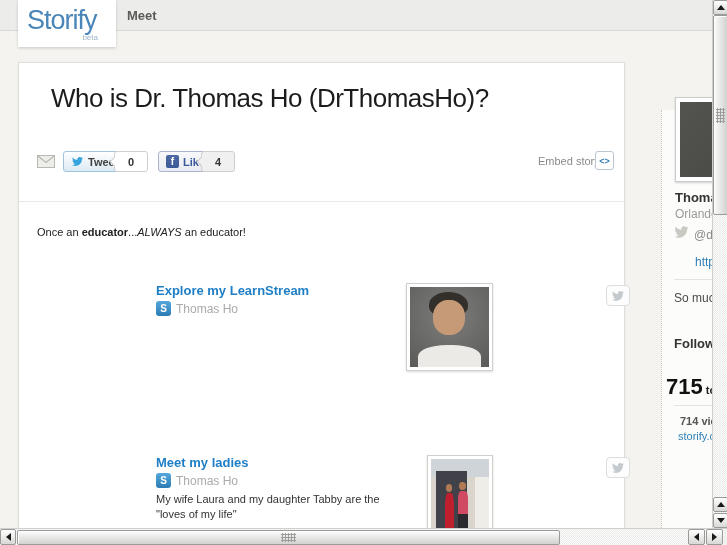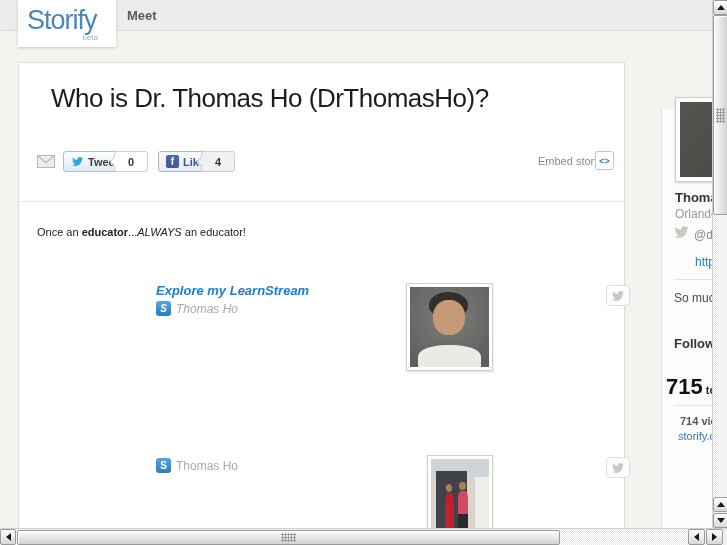--- a/index.html
+++ b/index.html
@@ -55,21 +55,21 @@
     font-size:9px; font-weight:bold; color:#2f7fb6; display:flex; align-items:center; justify-content:center; cursor:pointer; }
 
   .card-divider { position:absolute; left:0; top:138px; width:100%; border-top:1px solid #e9e9e7; }
 
   .para { position:absolute; left:18px; font-size:11px; color:#222; }
   .para-1 { top:163px; }
   .para-2 { top:339px; }
 
   
   .element { position:absolute; left:137px; width:470px; }
-  .element-1 { top:220px;font-style:italic; }
+  .element-1 { top:220px; }
   .element-2 { top:392px; }
   .el-title { font-size:13px; font-weight:bold; color:#1e7ec6; text-decoration:none; display:block; cursor:pointer; }
   .el-source { margin-top:3px; display:flex; align-items:center; gap:5px; font-size:12px; color:#aaa; }
   .s-icon { width:15px; height:15px; border-radius:3px; background:linear-gradient(#53a7dd,#2d7cb4);
     color:#fff; font-size:10px; font-weight:bold; display:flex; align-items:center; justify-content:center; }
   .el-desc { margin-top:4px; width:256px; font-size:11px; line-height:15px; color:#333; }
   .photo-frame { position:absolute; top:0; background:#fff; border:1px solid #d0d0cc; padding:3px;
     box-shadow:0 1px 2px rgba(0,0,0,.15); }
   .photo-1 { left:250px; } .photo-1 .photo-inner { width:79px; height:80px; }
   .photo-2 { left:271px; } .photo-2 .photo-inner { width:58px; height:100px; }
@@ -200,24 +200,26 @@
       </div>
       <span class="share-tweet">
         <svg width="14" height="12" viewBox="0 0 24 24">
             <path fill="#c3c9cd" d="M23.954 4.569c-.885.389-1.83.654-2.825.775 1.014-.611 1.794-1.574 2.163-2.723-.951.555-2.005.959-3.127 1.184-.896-.959-2.173-1.559-3.591-1.559-2.717 0-4.92 2.203-4.92 4.917 0 .39.045.765.127 1.124C7.691 8.094 4.066 6.13 1.64 3.161c-.427.722-.666 1.561-.666 2.475 0 1.71.87 3.213 2.188 4.096-.807-.026-1.566-.248-2.228-.616v.061c0 2.385 1.693 4.374 3.946 4.827-.413.111-.849.171-1.296.171-.314 0-.615-.03-.916-.086.631 1.953 2.445 3.377 4.604 3.417-1.68 1.319-3.809 2.105-6.102 2.105-.39 0-.779-.023-1.17-.067 2.189 1.394 4.768 2.209 7.557 2.209 9.054 0 13.999-7.496 13.999-13.986 0-.209 0-.42-.015-.63.961-.689 1.8-1.56 2.46-2.548z"></path>
           </svg>
       </span>
     </div>
 
 
     <div class="element element-2">
+      <a class="el-title">Meet my ladies</a>
       <div class="el-source">
         <span class="s-icon">S</span>
         <span>Thomas Ho</span>
       </div>
+      <div class="el-desc">My wife Laura and my daughter Tabby are the "loves of my life"</div>
       <div class="photo-frame photo-2">
         <div class="photo-inner p2">
           <div class="door"></div>
             <div class="pillar"></div>
           <div class="fig1"></div>
             <div class="fig2"></div>
             <div class="fig2b"></div>
           <div class="head1"></div>
             <div class="head2"></div>
         </div>

